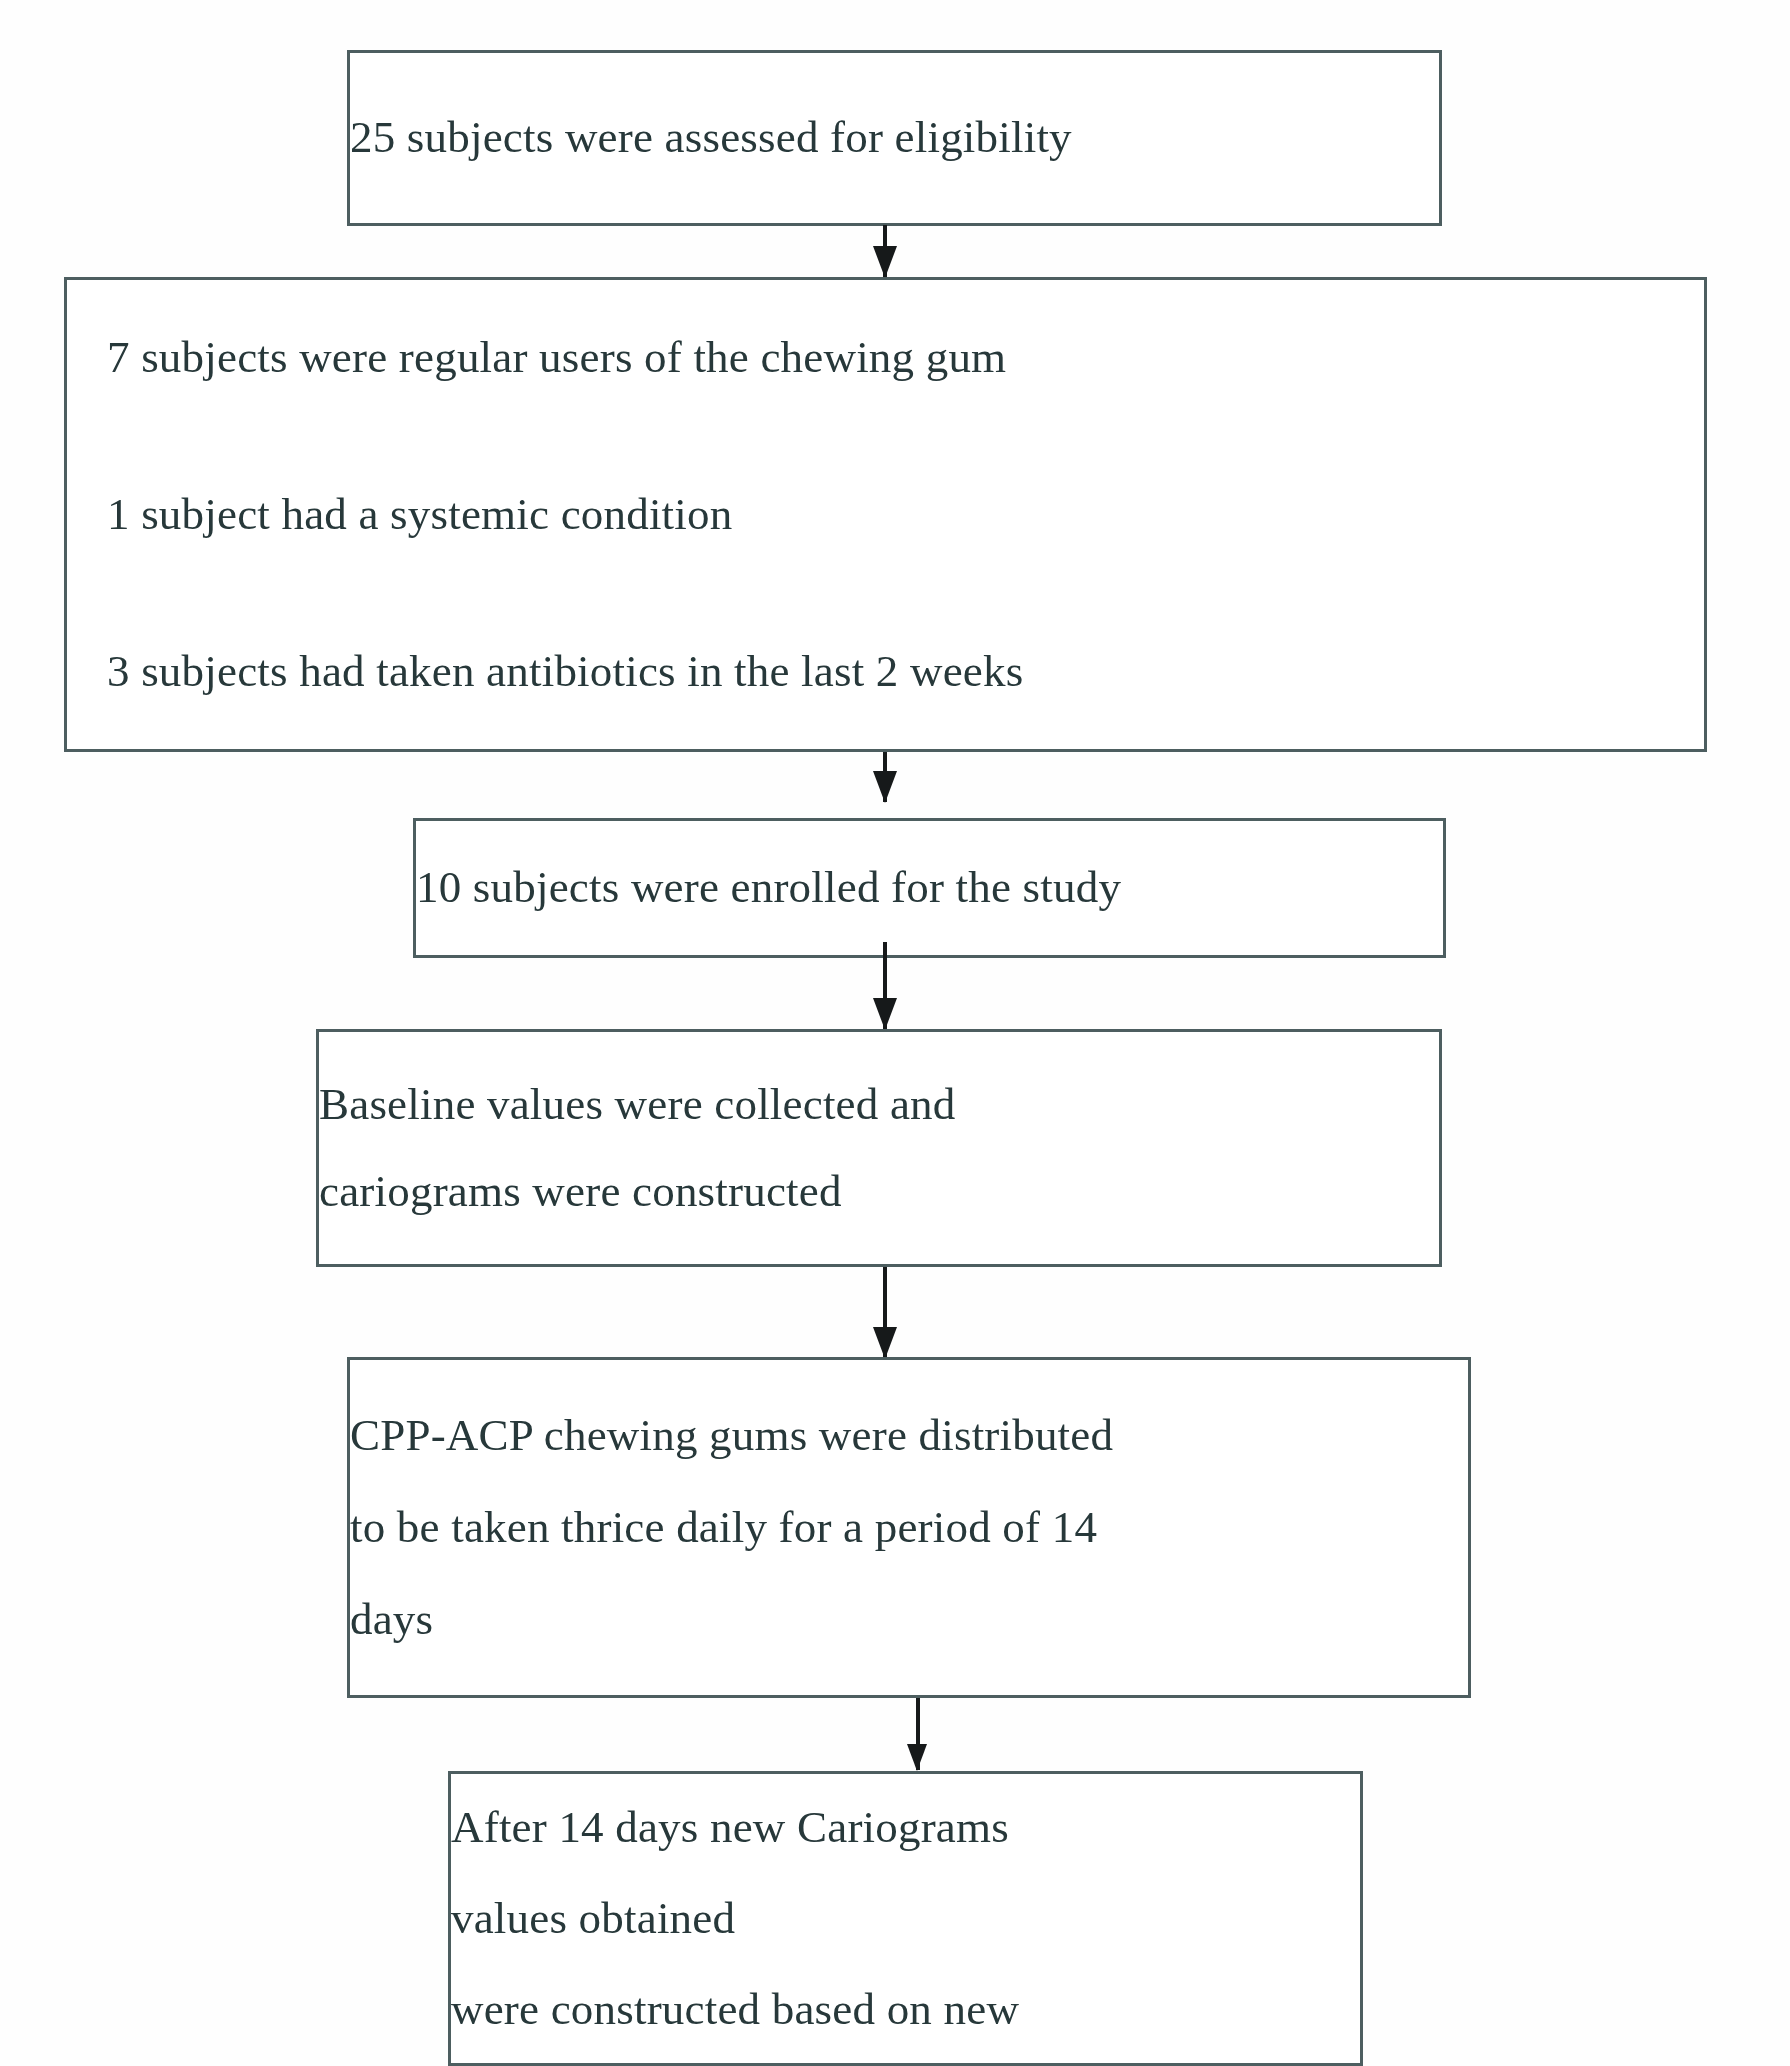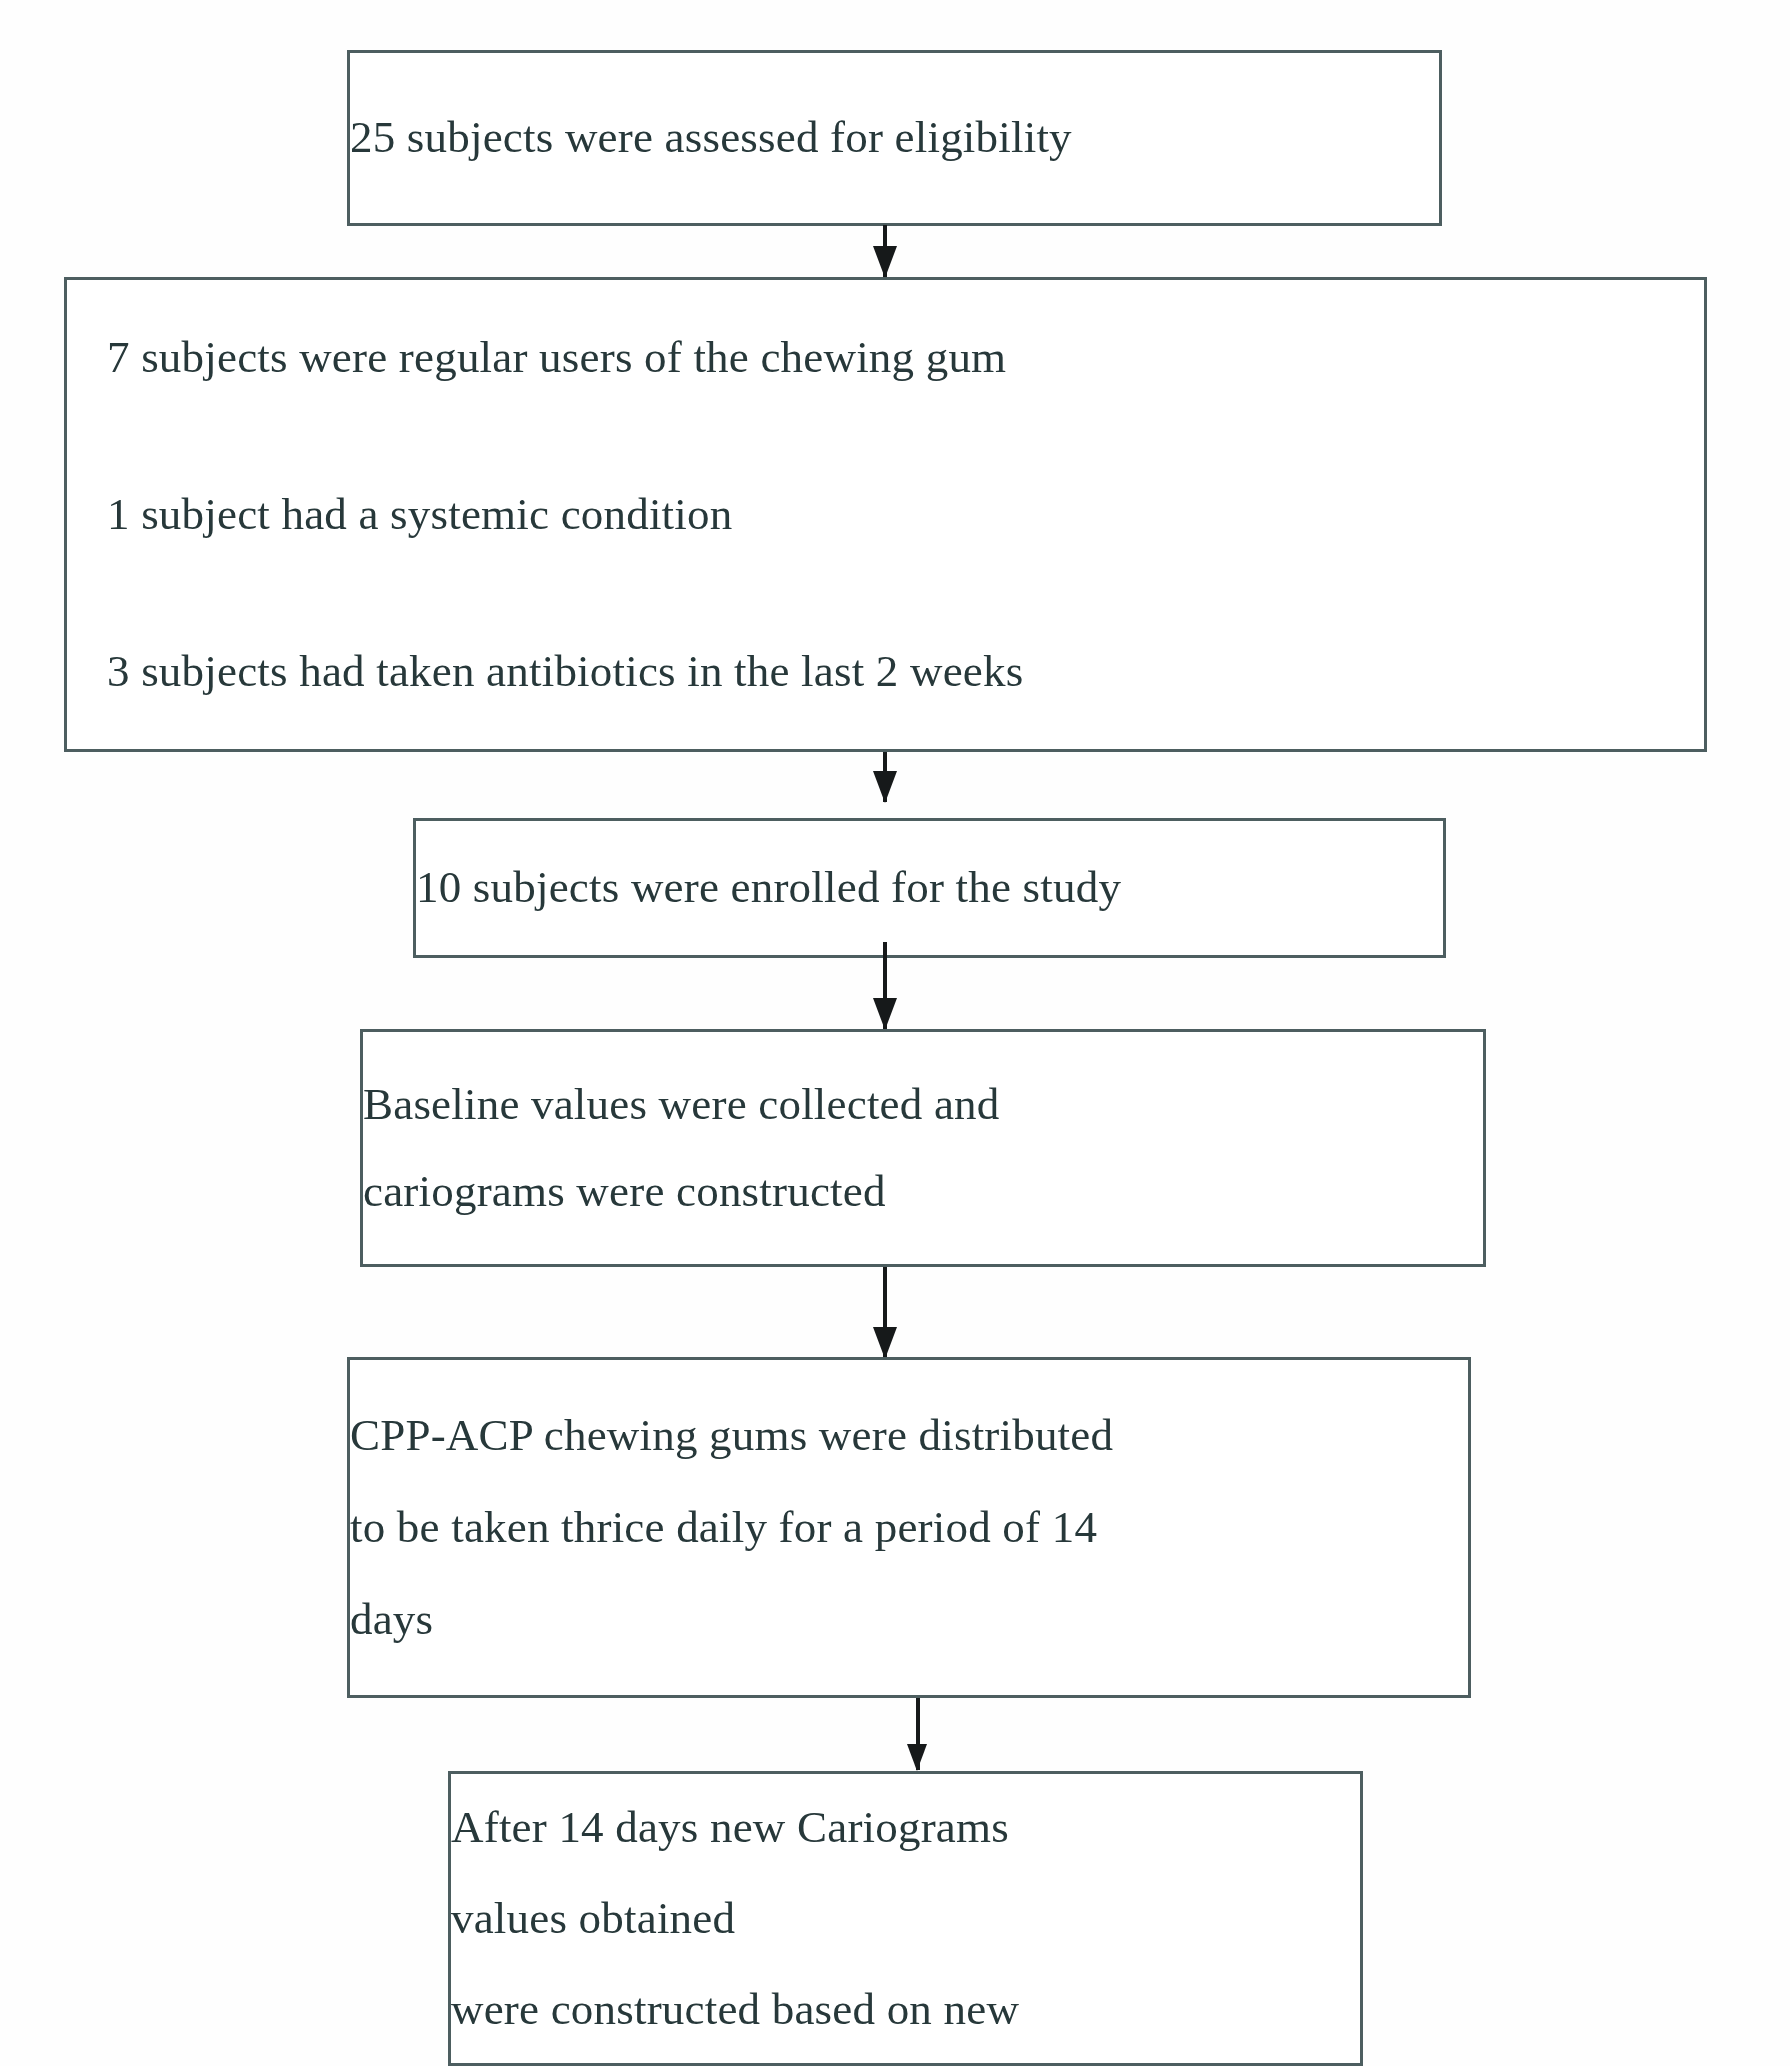--- a/index.html
+++ b/index.html
@@ -97,21 +97,21 @@
 
   <div class="node centered" style="left:413px; top:818px; width:1033px; height:140px;">
     <div class="line">10 subjects were enrolled for the study</div>
   </div>
 
   <div class="arrow" style="left:885px; top:942px; height:87px;">
     <div class="shaft"></div>
     <div class="head"></div>
   </div>
 
-  <div class="node centered" style="left:316px; top:1029px; width:1126px; height:238px; justify-content:space-around; padding:29px 0;margin-left:44px;">
+  <div class="node centered" style="left:316px; top:1029px; width:1126px; height:238px; justify-content:space-around; padding:29px 0;">
     <div class="line">Baseline values were collected and</div>
     <div class="line">cariograms were constructed</div>
   </div>
 
   <div class="arrow" style="left:885px; top:1267px; height:91px;">
     <div class="shaft"></div>
     <div class="head"></div>
   </div>
 
   <div class="node centered" style="left:347px; top:1357px; width:1124px; height:341px; justify-content:space-around; padding:29px 0;">

